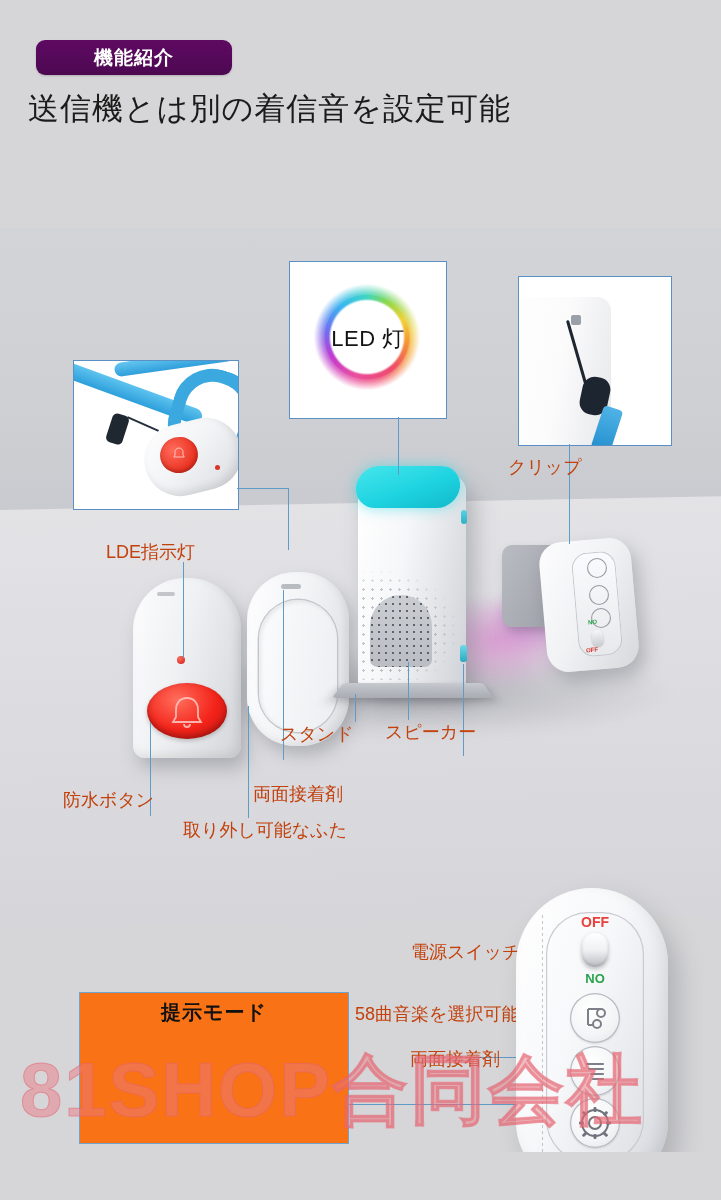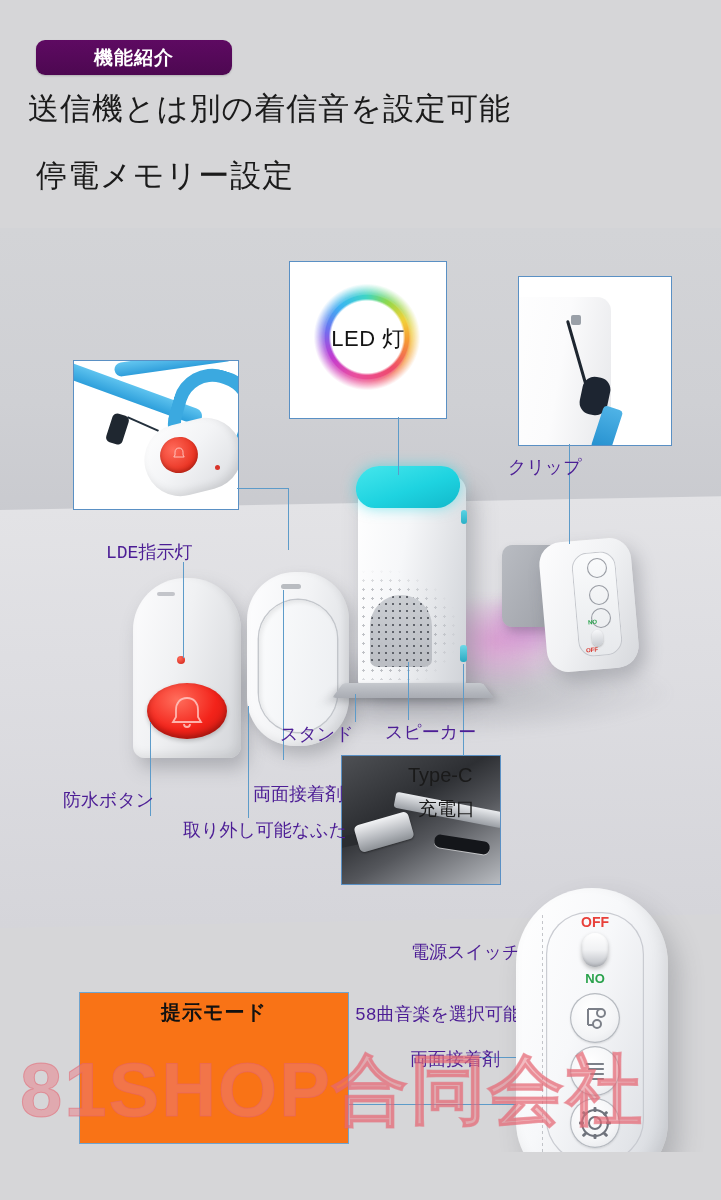--- a/index.html
+++ b/index.html
@@ -204,21 +204,21 @@
   .r-switch-track{position:absolute;width:14px;height:16px;border-radius:7px;
     background:linear-gradient(180deg,#8a8e96,#6d7179);}
   .r-btn{position:absolute;width:50px;height:50px;border-radius:50%;
     background:radial-gradient(circle at 40% 32%,#ffffff,#f3f4f6 60%,#dfe1e5);
     box-shadow:inset 0 0 0 1.2px rgba(178,182,189,.95), 0 1px 2px rgba(0,0,0,.10);}
 
   
   .ln{position:absolute;background:#5d9bc9;}
   .lnv{width:1.3px;}
   .lnh{height:1.3px;}
-  .lbl{position:absolute;color:#4c1d95;white-space:nowrap;font-family:Liberation Mono, monospace;}
+  .lbl{position:absolute;color:#c2410c;white-space:nowrap;}
 
   
   .modebox{position:absolute;left:79px;top:992px;width:268px;height:150px;
     background:#f97316;border:1.4px solid #6fa4cf;}
   .modebox h3{margin:0;padding:6px 0 2px;text-align:center;font-size:20px;color:#111;font-weight:bold;letter-spacing:1px;}
   .modebox ol{margin:0;padding:0 0 0 30px;list-style:none;}
   .modebox li{font-size:15px;color:#111;line-height:21px;}
   .modebox li span.num{display:inline-block;width:22px;}
 
   
@@ -227,21 +227,20 @@
     letter-spacing:2px;white-space:nowrap;pointer-events:none;
     -webkit-text-stroke:1px rgba(228,96,110,.5);}
 </style>
 </head>
 <body>
 
 <div class="page">
 
   <div class="badge">機能紹介</div>
   <div class="headline1">送信機とは別の着信音を設定可能</div>
-  <div class="headline2">停電メモリー設定</div>
 
   <div class="scene">
     <div class="scene-wall"></div>
     <div class="scene-floor"></div>
     <div class="floor-shadow"></div>
   </div>
   <div class="pink-glow"></div>
   <div class="purple-glow"></div>
 
   <div class="tx">
@@ -300,29 +299,20 @@
   </div>
 
   <div class="inset" id="inset-clip">
     <div class="clip-body"></div>
     <div class="clip-tip"></div>
     <div class="clip-cord"></div>
     <div class="clip-bead"></div>
     <div class="clip-strap"></div>
   </div>
 
-  <div class="inset" id="inset-typec">
-    <div class="tc-dark"></div>
-    <div class="tc-edge"></div>
-    <div class="tc-cable"></div>
-    <div class="tc-plug"></div>
-    <div class="tc-slot"></div>
-    <div class="tc-t1">Type-C</div>
-    <div class="tc-t2">充電口</div>
-  </div>
 
   <div class="ln lnh" style="left:237px;top:488px;width:52px;"></div>
   <div class="ln lnv" style="left:288px;top:488px;height:62px;"></div>
 
   <div class="ln lnv" style="left:398px;top:417px;height:58px;"></div>
 
   <div class="ln lnv" style="left:569px;top:444px;height:100px;"></div>
 
   <div class="ln lnv" style="left:183px;top:562px;height:96px;"></div>
 

